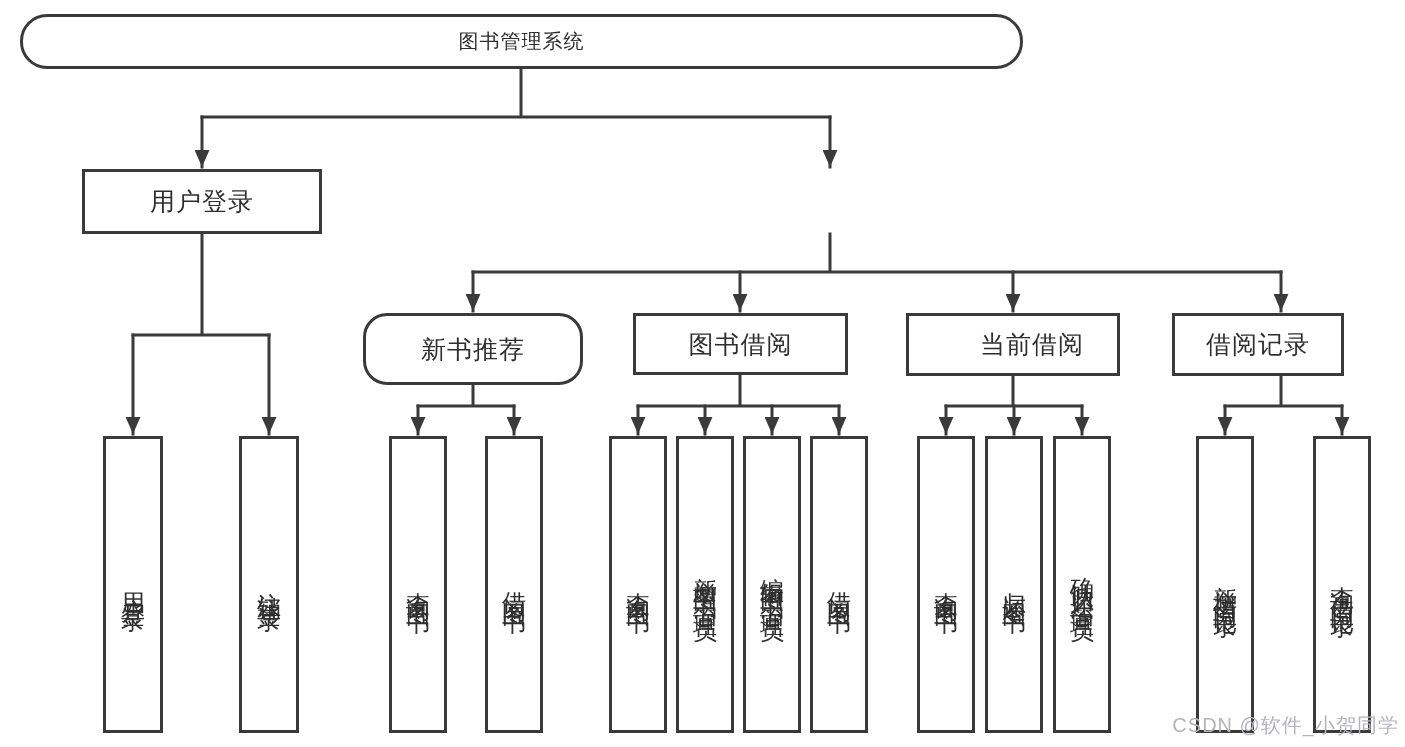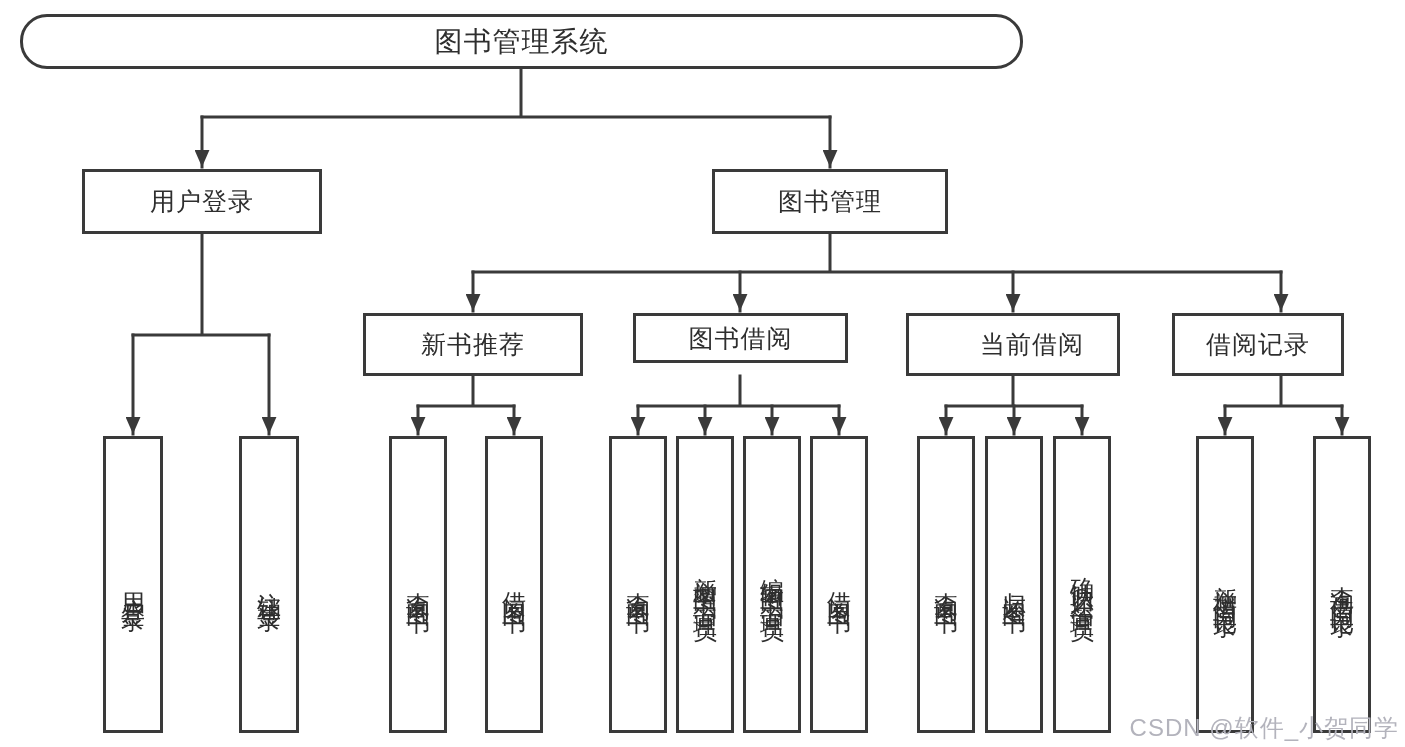--- a/index.html
+++ b/index.html
@@ -35,56 +35,56 @@
     position: absolute;
     background: var(--box-bg, #ffffff);
     border: 3px solid var(--line, #3a3a3a);
     color: var(--text, #2e2e2e);
     display: flex;
     align-items: center;
     justify-content: center;
     z-index: 2;
   }
   .node.h { font-size: 25px; letter-spacing: 1px; }
-  .node.root { font-size: 28px; border-radius: 27px; }
+  .node.root { font-size: 20px; border-radius: 27px; }
   .node.v {
     writing-mode: vertical-rl;
     text-orientation: mixed;
     font-size: 24px;
     letter-spacing: 6px;
     line-height: 1;
     text-align: center;
   }
   
   .n-root  { left: 20px;  top: 14px;  width: 1003px; height: 55px; }
   .n-user  { left: 82px;  top: 169px; width: 240px;  height: 65px; }
   .n-book  { left: 712px; top: 169px; width: 236px;  height: 65px; }
-  .n-m0 { left: 363px;  top: 313px; width: 220px; height: 63px; }
-  .n-m1 { left: 633px;  top: 313px; width: 215px; height: 50px; }
+  .n-m0 { left: 363px;  top: 313px; width: 220px; height: 72px; border-radius: 24px; }
+  .n-m1 { left: 633px;  top: 313px; width: 215px; height: 62px; }
   .n-m2 { left: 906px;  top: 313px; width: 214px; height: 63px; padding-left: 38px; }
   .n-m3 { left: 1172px; top: 313px; width: 172px; height: 63px; }
   
   .leaf { top: 436px; height: 297px; width: 58px; }
   .n-u0 { left: 103px; width: 60px; }
   .n-u1 { left: 239px; width: 60px; }
   .n-a0 { left: 389px; }
   .n-a1 { left: 485px; }
   .n-b0 { left: 609px; }
   .n-b1 { left: 676px; }
   .n-b2 { left: 743px; }
   .n-b3 { left: 810px; }
   .n-c0 { left: 917px; }
   .n-c1 { left: 985px; }
   .n-c2 { left: 1053px; }
   .n-d0 { left: 1196px; }
   .n-d1 { left: 1313px; }
   .watermark {
     position: absolute;
     right: 6px; top: 712px;
-    font-size: 24px;
+    font-size: 20px;
     color: var(--watermark, #b3b3bc);
     z-index: 5;
     letter-spacing: 1px;
     pointer-events: none;
   }
 </style>
 </head>
 <body>
 
 <div class="canvas">
@@ -140,21 +140,20 @@
     <g>
       <path class="edge" d="M1281,376 V406 M1225,406 H1342"></path>
       <path class="edge" d="M1225,406 V434" marker-end="url(#arrow)"></path>
       <path class="edge" d="M1342,406 V434" marker-end="url(#arrow)"></path>
     </g>
   </svg>
 
   <div class="node h root n-root">图书管理系统</div>
 
   <div class="node h n-user">用户登录</div>
-  <div class="node h n-book">图书管理</div>
 
   <div class="node h n-m0">新书推荐</div>
   <div class="node h n-m1">图书借阅</div>
   <div class="node h n-m2">当前借阅</div>
   <div class="node h n-m3">借阅记录</div>
 
   <div class="node v leaf n-u0">用户登录</div>
   <div class="node v leaf n-u1">注销登录</div>
 
   <div class="node v leaf n-a0">查询图书</div>

